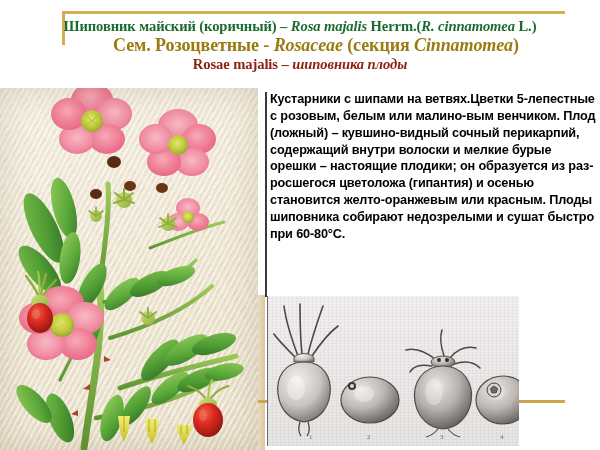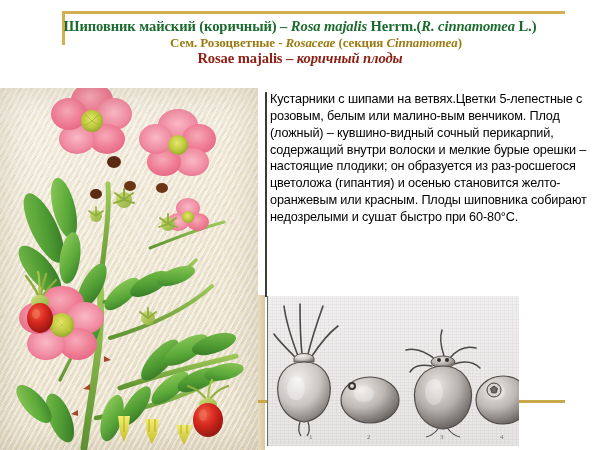--- a/index.html
+++ b/index.html
@@ -25,21 +25,21 @@
     position:absolute;left:0;top:18px;width:600px;
     text-align:center;
     font-family:"Liberation Serif", serif;
   }
   .t-line{
     font-weight:bold;
     line-height:1.17;
     white-space:nowrap;
   }
   .t1{font-size:14.6px;color:#1b6b2e;letter-spacing:-0.1px;}
-  .t2{font-size:13px;color:#9a7b11;letter-spacing:-0.1px;padding-left:32px;}
+  .t2{font-size:18px;color:#9a7b11;letter-spacing:-0.1px;padding-left:32px;}
   .t3{font-size:14.6px;color:#8d2116;letter-spacing:-0.1px;}
   .it{font-style:italic;}
 
   
   .plate{
     position:absolute;left:0px;top:88px;width:258px;height:362px;
     background:#efe7d5;
     overflow:hidden;
   }
   .plate .paper{
@@ -57,21 +57,21 @@
 
   
   .text-rule{
     position:absolute;left:265px;top:92px;width:2px;height:205px;
     background:#3a3a3a;
   }
   .body-text{
     position:absolute;left:270px;top:91px;width:328px;
     font-family:"Liberation Sans", sans-serif;
     font-size:12.7px;
-    font-weight:normal;
+    font-weight:bold;
     line-height:16.85px;
     color:#000000;
     letter-spacing:-0.15px;
     text-align:left;
   }
 
   
   .fig-accent-bar{
     position:absolute;left:258px;top:295px;width:7px;height:155px;
     background:linear-gradient(90deg,#e8dcc0,#d9c99e);
@@ -111,21 +111,21 @@
 <div id="slide">
 
   <div class="title-rule"></div>
   <div class="title-bar"></div>
 
   <div class="titles">
     <div class="t-line t1"><span>Шиповник майский (коричный) – </span><span class="it">Rosa majalis</span><span> Herrm.(</span><span class="it">R. cinnamomea</span><span> L.)</span></div>
 
     <div class="t-line t2"><span>Сем. Розоцветные - </span><span class="it">Rosaceae</span><span> (секция </span><span class="it">Cinnamomea</span><span>)</span></div>
 
-    <div class="t-line t3"><span>Rosae majalis – </span><span class="it">коричный плоды</span></div>
+    <div class="t-line t3"><span>Rosae majalis – </span><span class="it">шиповника плоды</span></div>
   </div>
 
   <div class="plate">
     <div class="paper"></div>
     <svg width="258" height="362" viewBox="0 0 258 362">
       <defs>
         <radialGradient id="pet" cx="45%" cy="40%" r="70%">
           <stop offset="0%" stop-color="#f7aab8"></stop>
           <stop offset="55%" stop-color="#ef7e96"></stop>
           <stop offset="100%" stop-color="#e4617f"></stop>

